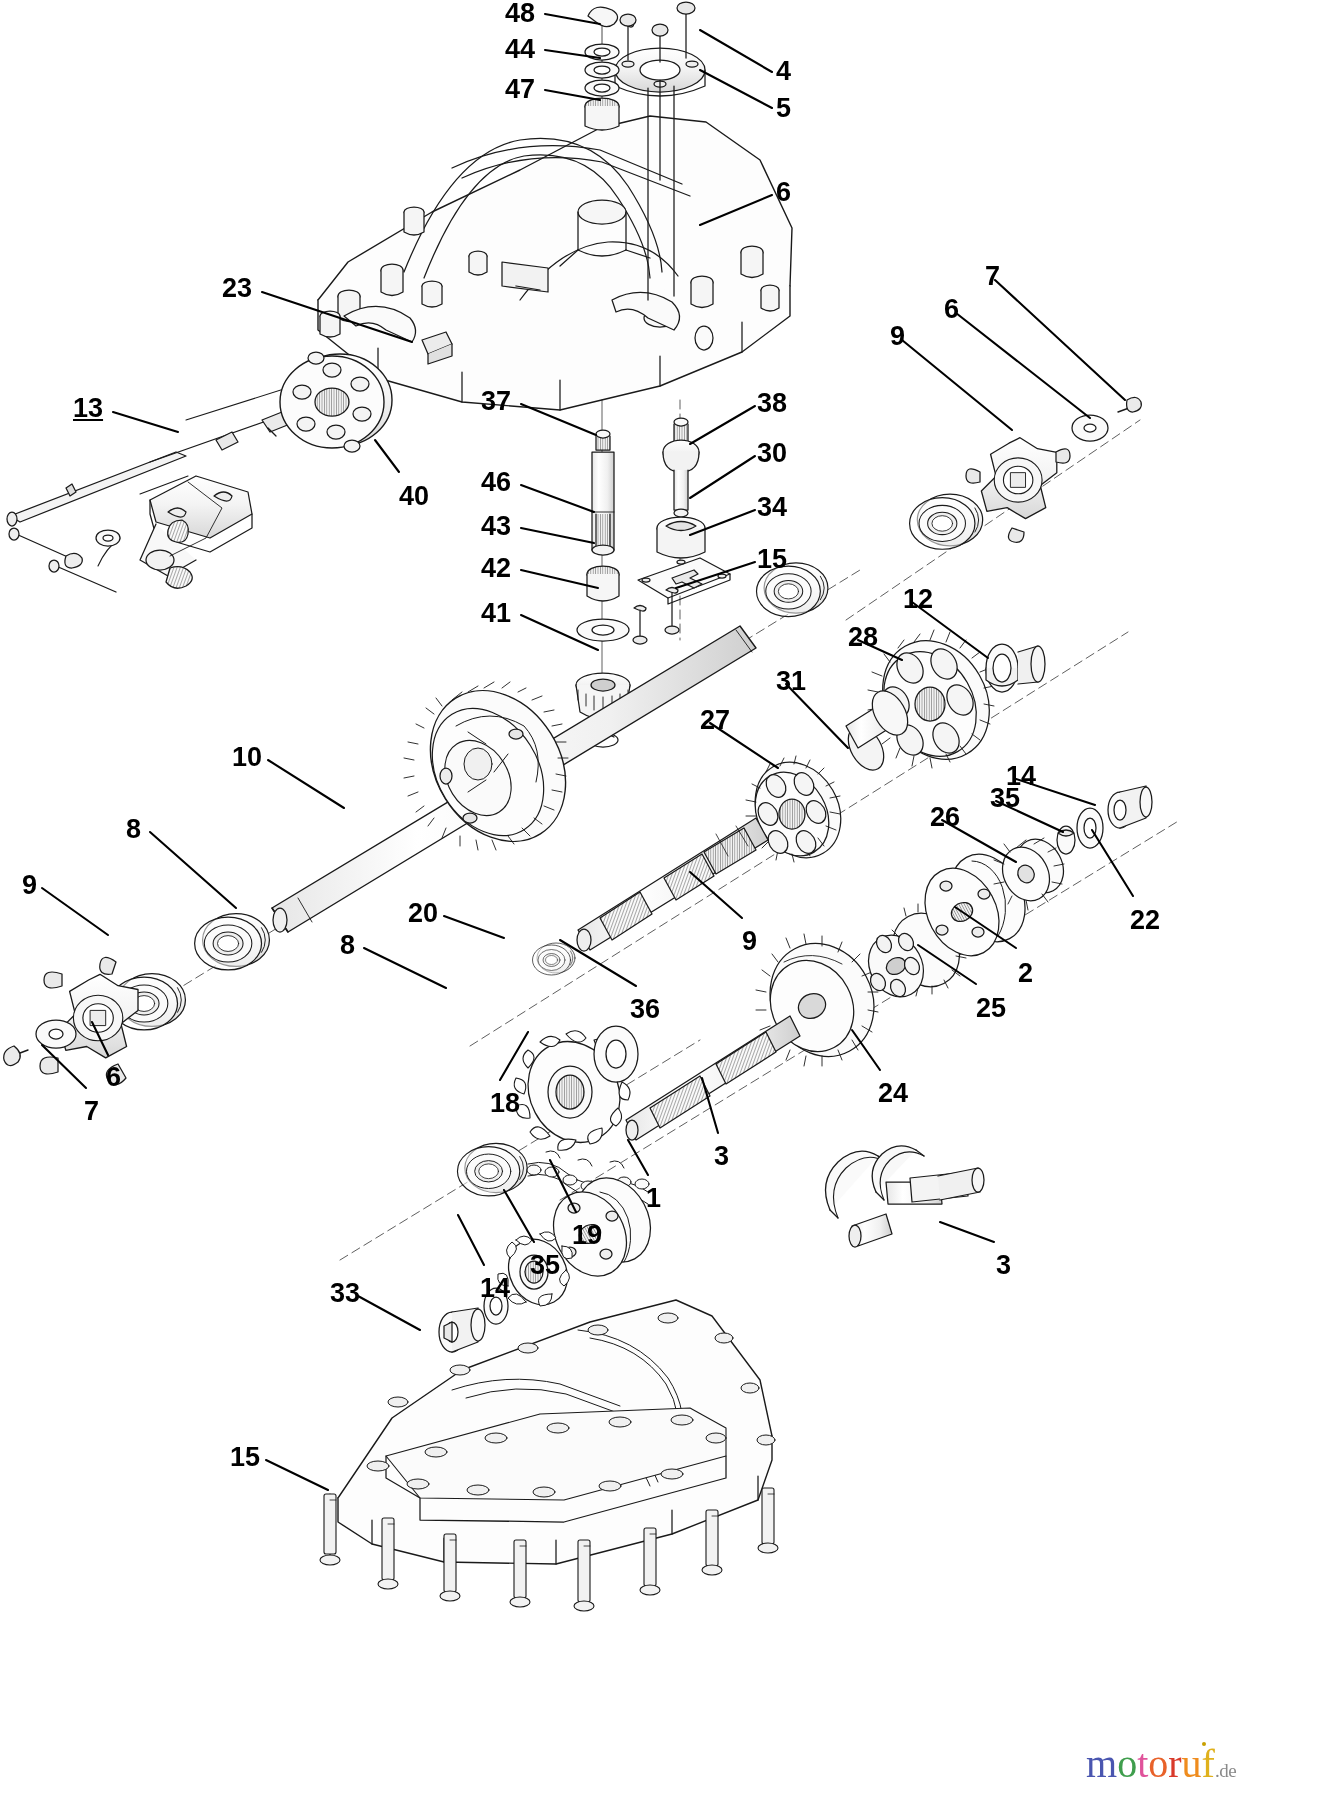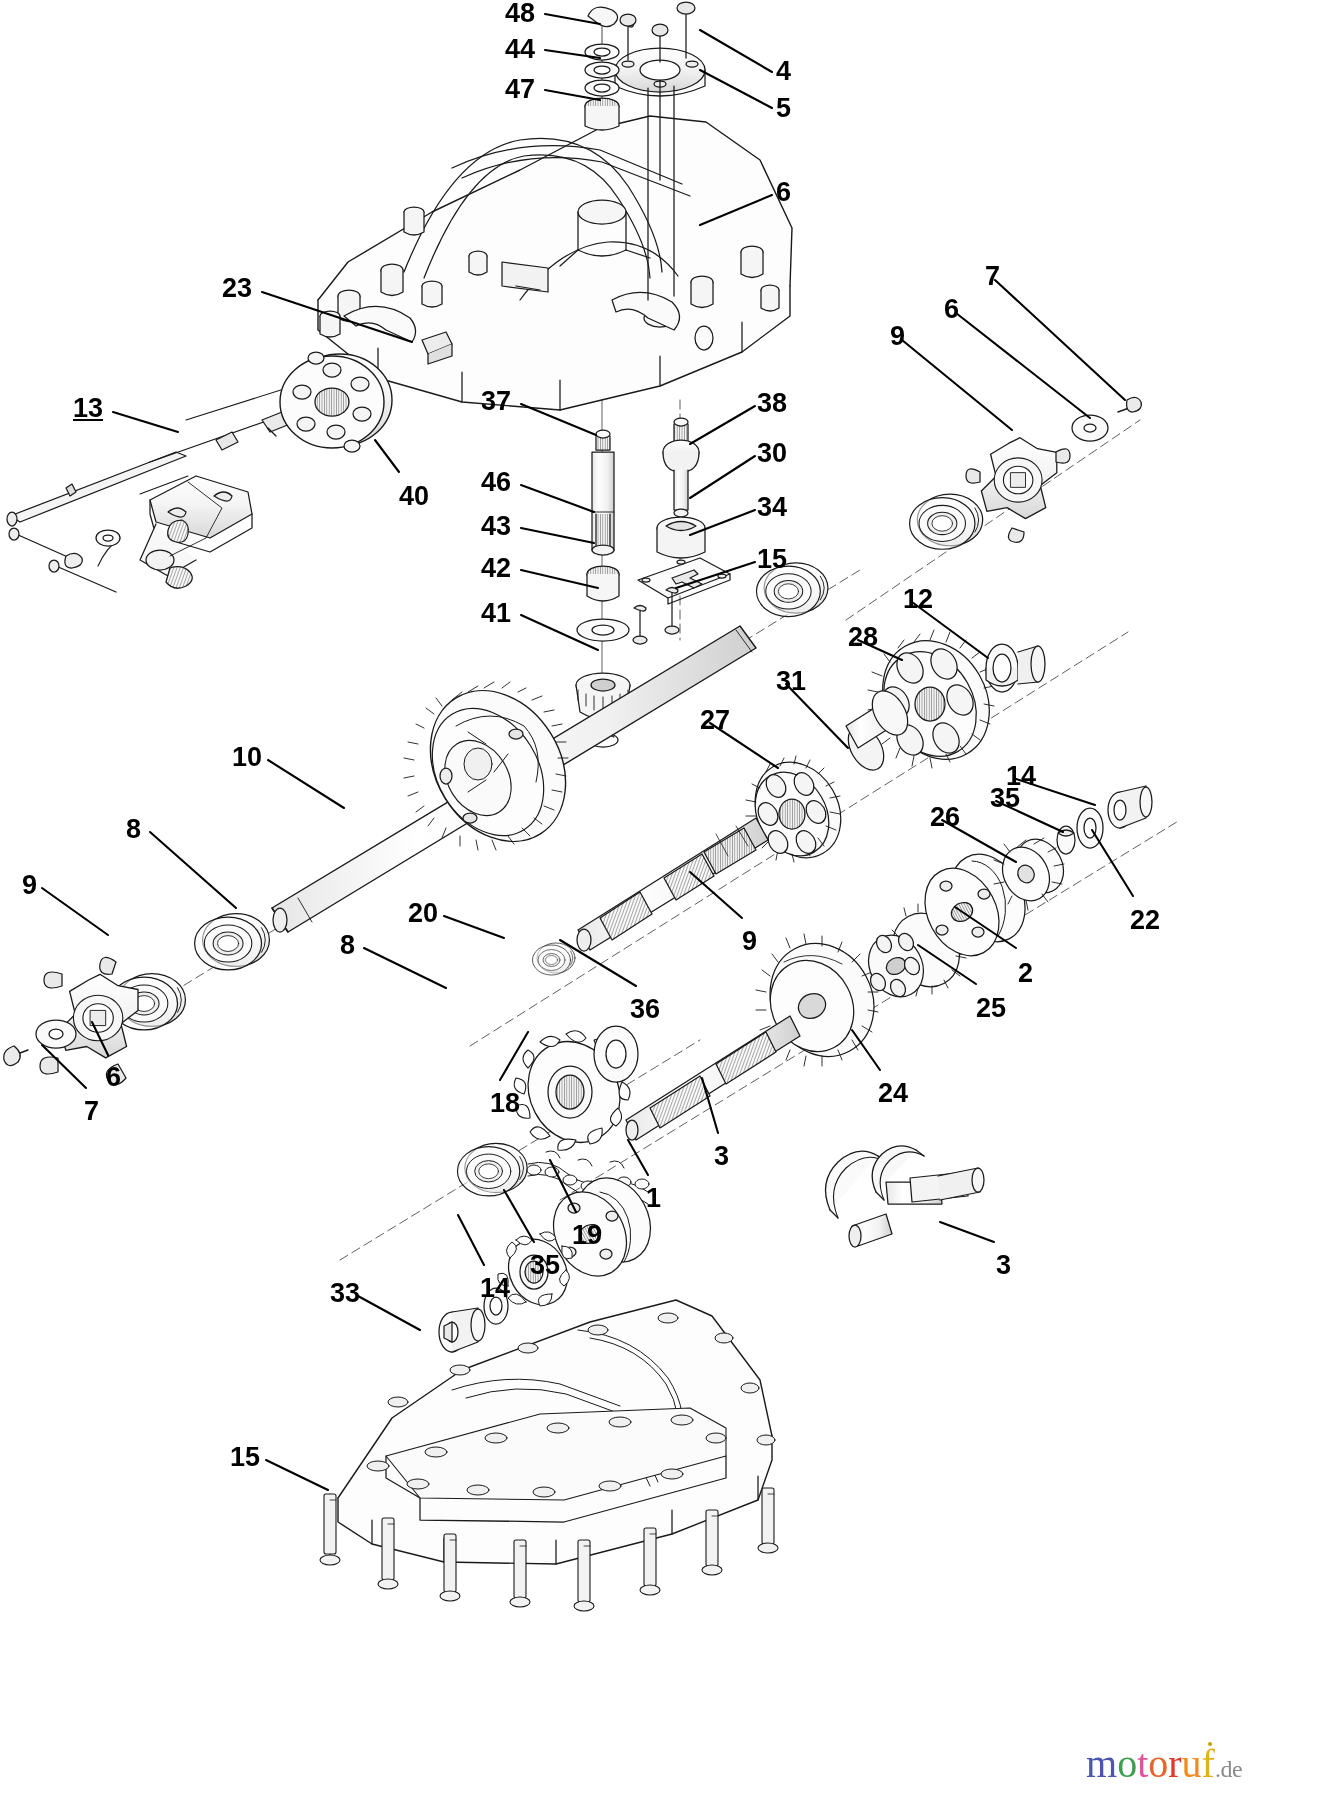--- a/index.html
+++ b/index.html
@@ -27,21 +27,21 @@
   #watermark{
     position:absolute;
     left:1086px;top:1744px;
     font-family:"Liberation Serif", serif;
     font-size:40px;
     line-height:1;
     white-space:nowrap;
     user-select:none;
   }
   #watermark .wm-l{font-weight:400;}
-  #watermark .wm-de{font-size:24px;color:#8a8a8a;letter-spacing:-0.5px;}
+  #watermark .wm-de{font-size:19px;color:#8a8a8a;letter-spacing:-0.5px;}
   #watermark .dot{
     position:absolute;right:30px;top:-2px;
     width:4px;height:4px;border-radius:50%;background:#c8a000;
   }
 </style>
 </head>
 <body>
 
 <div id="page">
 

